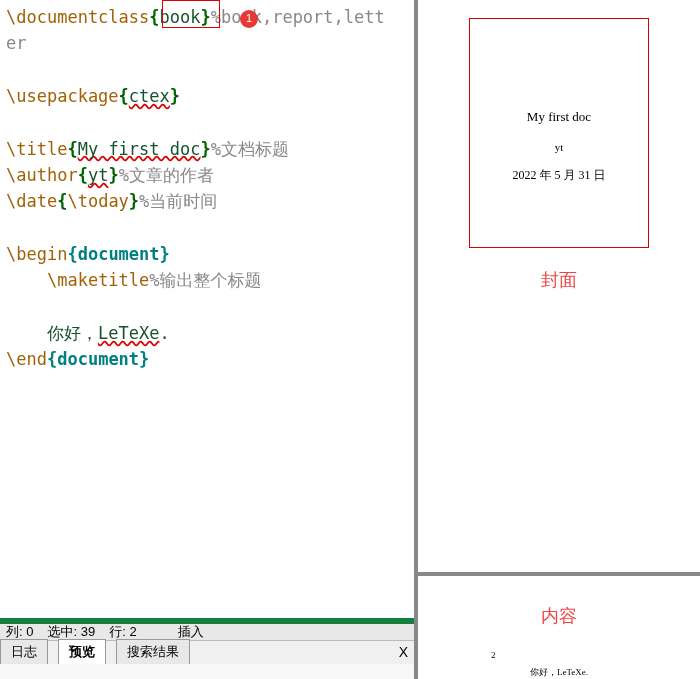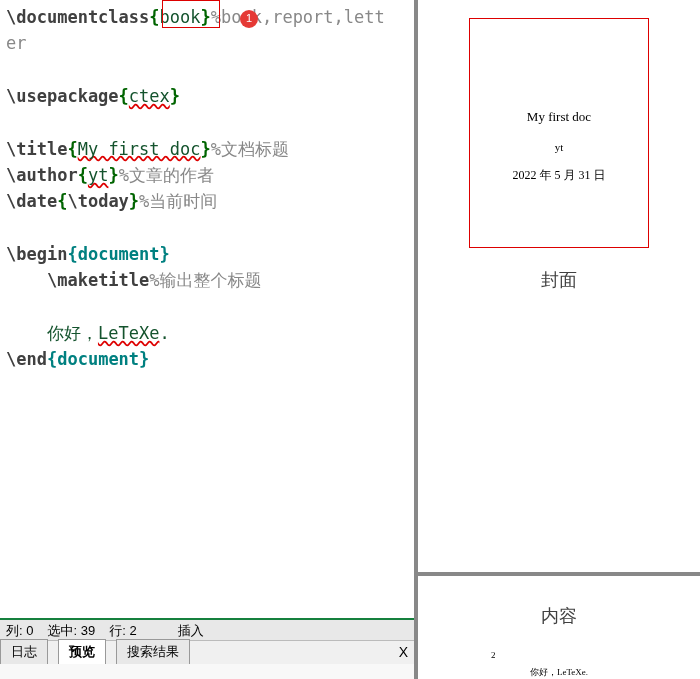--- a/index.html
+++ b/index.html
@@ -1,42 +1,42 @@
 <!DOCTYPE html>
 <html><head>
 <meta charset="utf-8">
 <style>
 * { margin: 0; padding: 0; box-sizing: border-box; }
 body { width: 700px; height: 679px; font-family: "Microsoft YaHei", sans-serif; overflow: hidden; background: #fff; }
 .container { display: flex; width: 100%; height: 100%; }
 .left-panel { width: 418px; height: 100%; display: flex; flex-direction: column; border-right: 4px solid #888; }
 .editor { flex: 1; background: #fff; padding: 4px 6px; font-family: Consolas, monospace; font-size: 17px; line-height: 1.55; position: relative; overflow: hidden; }
 .editor .line { white-space: pre; }
-.cmd { color: #404040; font-weight: bold; }
+.cmd { color: #a16207; font-weight: normal; }
 .brace-dk { color: #006400; font-weight: bold; }
 .brace-teal { color: #008080; font-weight: bold; }
 .arg { color: #14532d; }
 .kw { color: #008080; font-weight: bold; }
 .comment { color: #888; }
 .red-box { position: absolute; border: 1px solid #d00; }
 .badge { position: absolute; width: 18px; height: 18px; border-radius: 50%; background: #e53935; color: #fff; font-size: 11px; display: flex; align-items: center; justify-content: center; font-family: sans-serif; }
 .wavy { text-decoration: underline wavy #d00; text-decoration-skip-ink: none; }
-.status-bar { height: 22px; background: #e8e8e8; font-size: 13px; padding: 2px 6px; display: flex; border-top: 2px solid #15803d; }
+.status-bar { height: 22px; background: #e8e8e8; font-size: 13px; padding: 2px 6px; display: flex; align-items: center; border-top: 6px solid #15803d; }
 .status-seg { margin-right: 14px; }
 .tab-bar { height: 24px; background: #f0f0f0; display: flex; align-items: flex-end; font-size: 13px; border-top: 1px solid #bbb; position: relative; }
 .tab { padding: 3px 10px; border: 1px solid #999; border-bottom: none; margin-right: 10px; background: #e8e8e8; cursor: pointer; }
 .tab.active { background: #fff; font-weight: bold; }
 .tab-bar .close { position: absolute; right: 6px; top: 3px; font-size: 14px; cursor: pointer; }
 .bottom-strip { height: 15px; background: #f8f8f8; font-size: 11px; color: #666; overflow: hidden; padding-left: 4px; }
 .right-panel { flex: 1; background: #fff; display: flex; flex-direction: column; }
 .preview-page { border: 1px solid #d00; margin: 18px auto 8px; width: 180px; height: 230px; position: relative; font-family: "Times New Roman", serif; }
 .pg-title { text-align: center; font-size: 13px; margin-top: 90px; }
 .pg-author { text-align: center; font-size: 11px; margin-top: 16px; }
 .pg-date { text-align: center; font-size: 12px; margin-top: 14px; }
-.caption { text-align: center; color: #404040; font-size: 18px; margin: 12px 0; }
+.caption { text-align: center; color: #ef4444; font-size: 18px; margin: 12px 0; }
 .hr { height: 4px; background: #888; margin: 40px 0 0 0; }
 .content-page { margin: 10px auto 0; width: 180px; font-family: "Times New Roman", serif; }
 .pg-num { font-size: 9px; margin-left: 22px; }
 .pg-body { font-size: 9px; text-align: center; margin-top: 6px; }
 </style>
 </head>
 <body>
 
 <div class="container">
 

